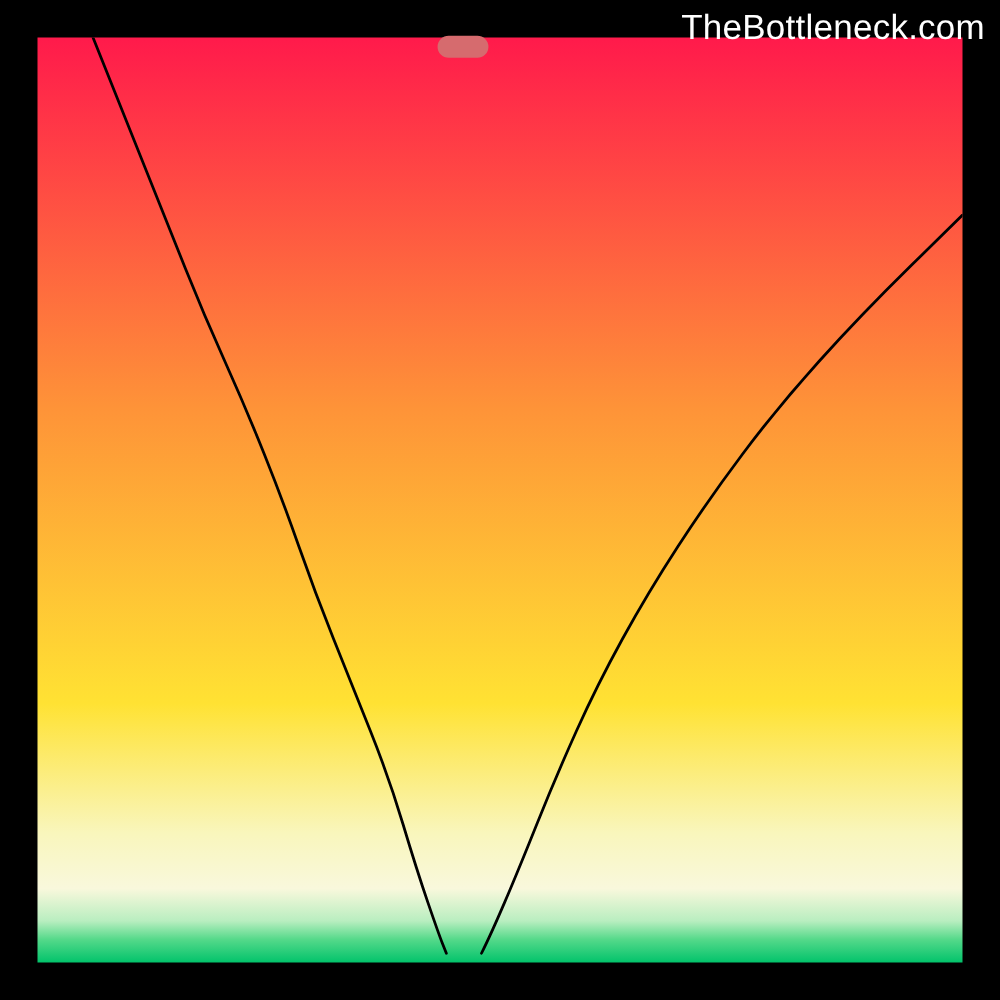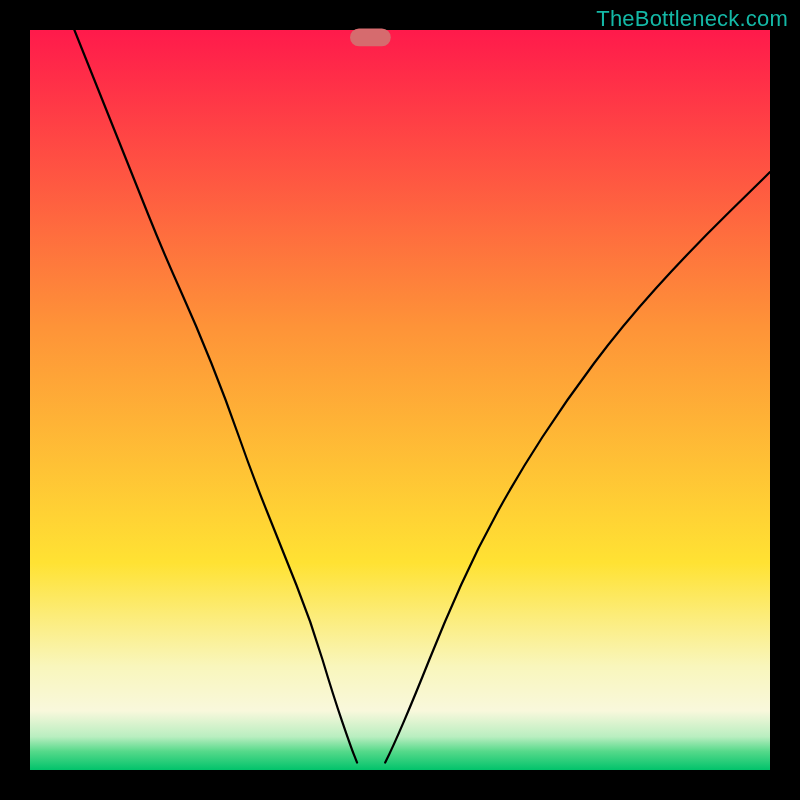--- a/index.html
+++ b/index.html
@@ -13,22 +13,22 @@
   .chart-container {
     position: relative;
     width: 800px;
     height: 800px;
   }
   .watermark {
     position: absolute;
     top: 6px;
     right: 12px;
     font-family: Arial, Helvetica, sans-serif;
-    font-size: 22px;
-    color: #14b8a6;
+    font-size: 28px;
+    color: #ffffff;
     letter-spacing: 0.2px;
   }
   svg {
     position: absolute;
     left: 0;
     top: 0;
   }
 </style>
 </head>
 <body>

